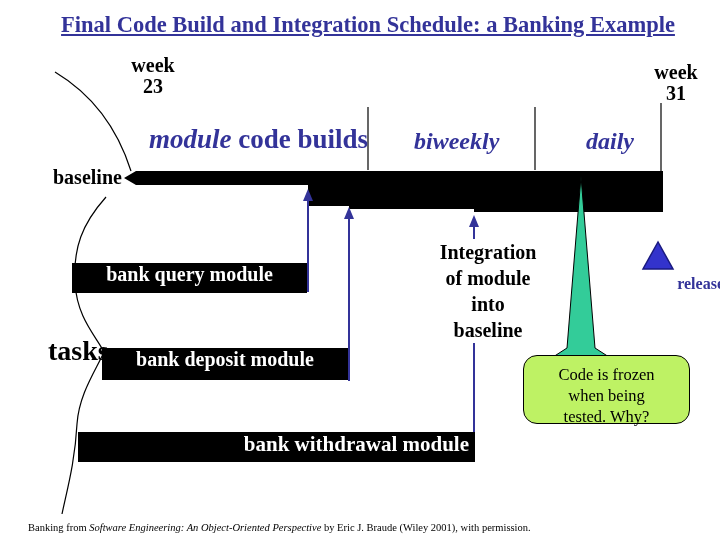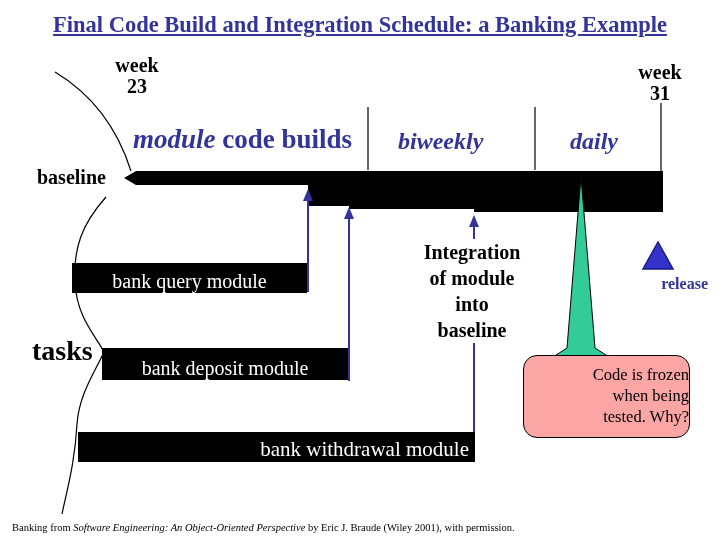--- a/index.html
+++ b/index.html
@@ -1,52 +1,52 @@
 <!DOCTYPE html>
 <html><head>
 <meta charset="utf-8">
 <style>
   html,body{margin:0;padding:0;background:#888;}
   #slide{
     position:relative;width:720px;height:540px;background:#ffffff;
     font-family:"Liberation Serif","DejaVu Serif",serif;overflow:hidden;
   }
   #shapes{position:absolute;left:0;top:0;width:720px;height:540px;z-index:1;}
-  .abs{position:absolute;z-index:2;}
+  .abs{position:absolute;z-index:2;margin-left:16px;}
   .title{
     left:0;right:0;top:12px;text-align:center;
     font-size:22.5px;font-weight:bold;color:#333399;text-decoration:underline;
     letter-spacing:0px;
   }
   .weeklabel{
     width:60px;text-align:center;font-size:20px;font-weight:bold;color:#000;
     line-height:21px;white-space:pre-line;
   }
   .cadence{color:#333399;font-weight:bold;}
   .cad-weekly{left:133px;top:124px;font-size:27px;}
   .cad-bi{left:398px;top:128px;width:110px;text-align:left;font-size:24px;font-style:italic;}
   .cad-daily{left:554px;top:128px;width:80px;text-align:center;font-size:24px;font-style:italic;}
   .side-label{font-weight:bold;color:#000;font-size:20px;}
   .bar{
-    background:#000;color:#fff;font-weight:normal;font-size:20px;
-    display:flex;align-items:flex-end;justify-content:center;z-index:2;position:absolute;
+    background:#000;color:#fff;font-weight:bold;font-size:20px;
+    display:flex;align-items:flex-start;justify-content:center;z-index:2;position:absolute;
   }
   .bar-withdrawal{justify-content:flex-end;padding-right:6px;box-sizing:border-box;font-size:21px;}
   .integration{
     left:403px;top:239px;width:138px;text-align:center;background:#fff;
     font-size:20px;font-weight:bold;color:#000;line-height:26px;white-space:pre-line;
   }
   .release-label{
     left:608px;top:275px;width:100px;text-align:right;
     font-size:16px;font-weight:bold;color:#333399;
   }
   .callout{
-    left:523px;top:355px;width:167px;height:83px;background:#fca5a5;
+    left:523px;top:355px;width:167px;height:69px;background:#bef264;
     border:1px solid #000;border-radius:14px;box-sizing:border-box;
-    text-align:right;font-size:16.5px;color:#000;line-height:21px;
+    text-align:center;font-size:16.5px;color:#000;line-height:21px;
     padding-top:8px;white-space:pre-line;z-index:2;position:absolute;
   }
   .footer{
     left:12px;top:522px;font-size:10.5px;color:#000;white-space:nowrap;
   }
 </style>
 </head>
 <body>
 
 <div id="slide">

